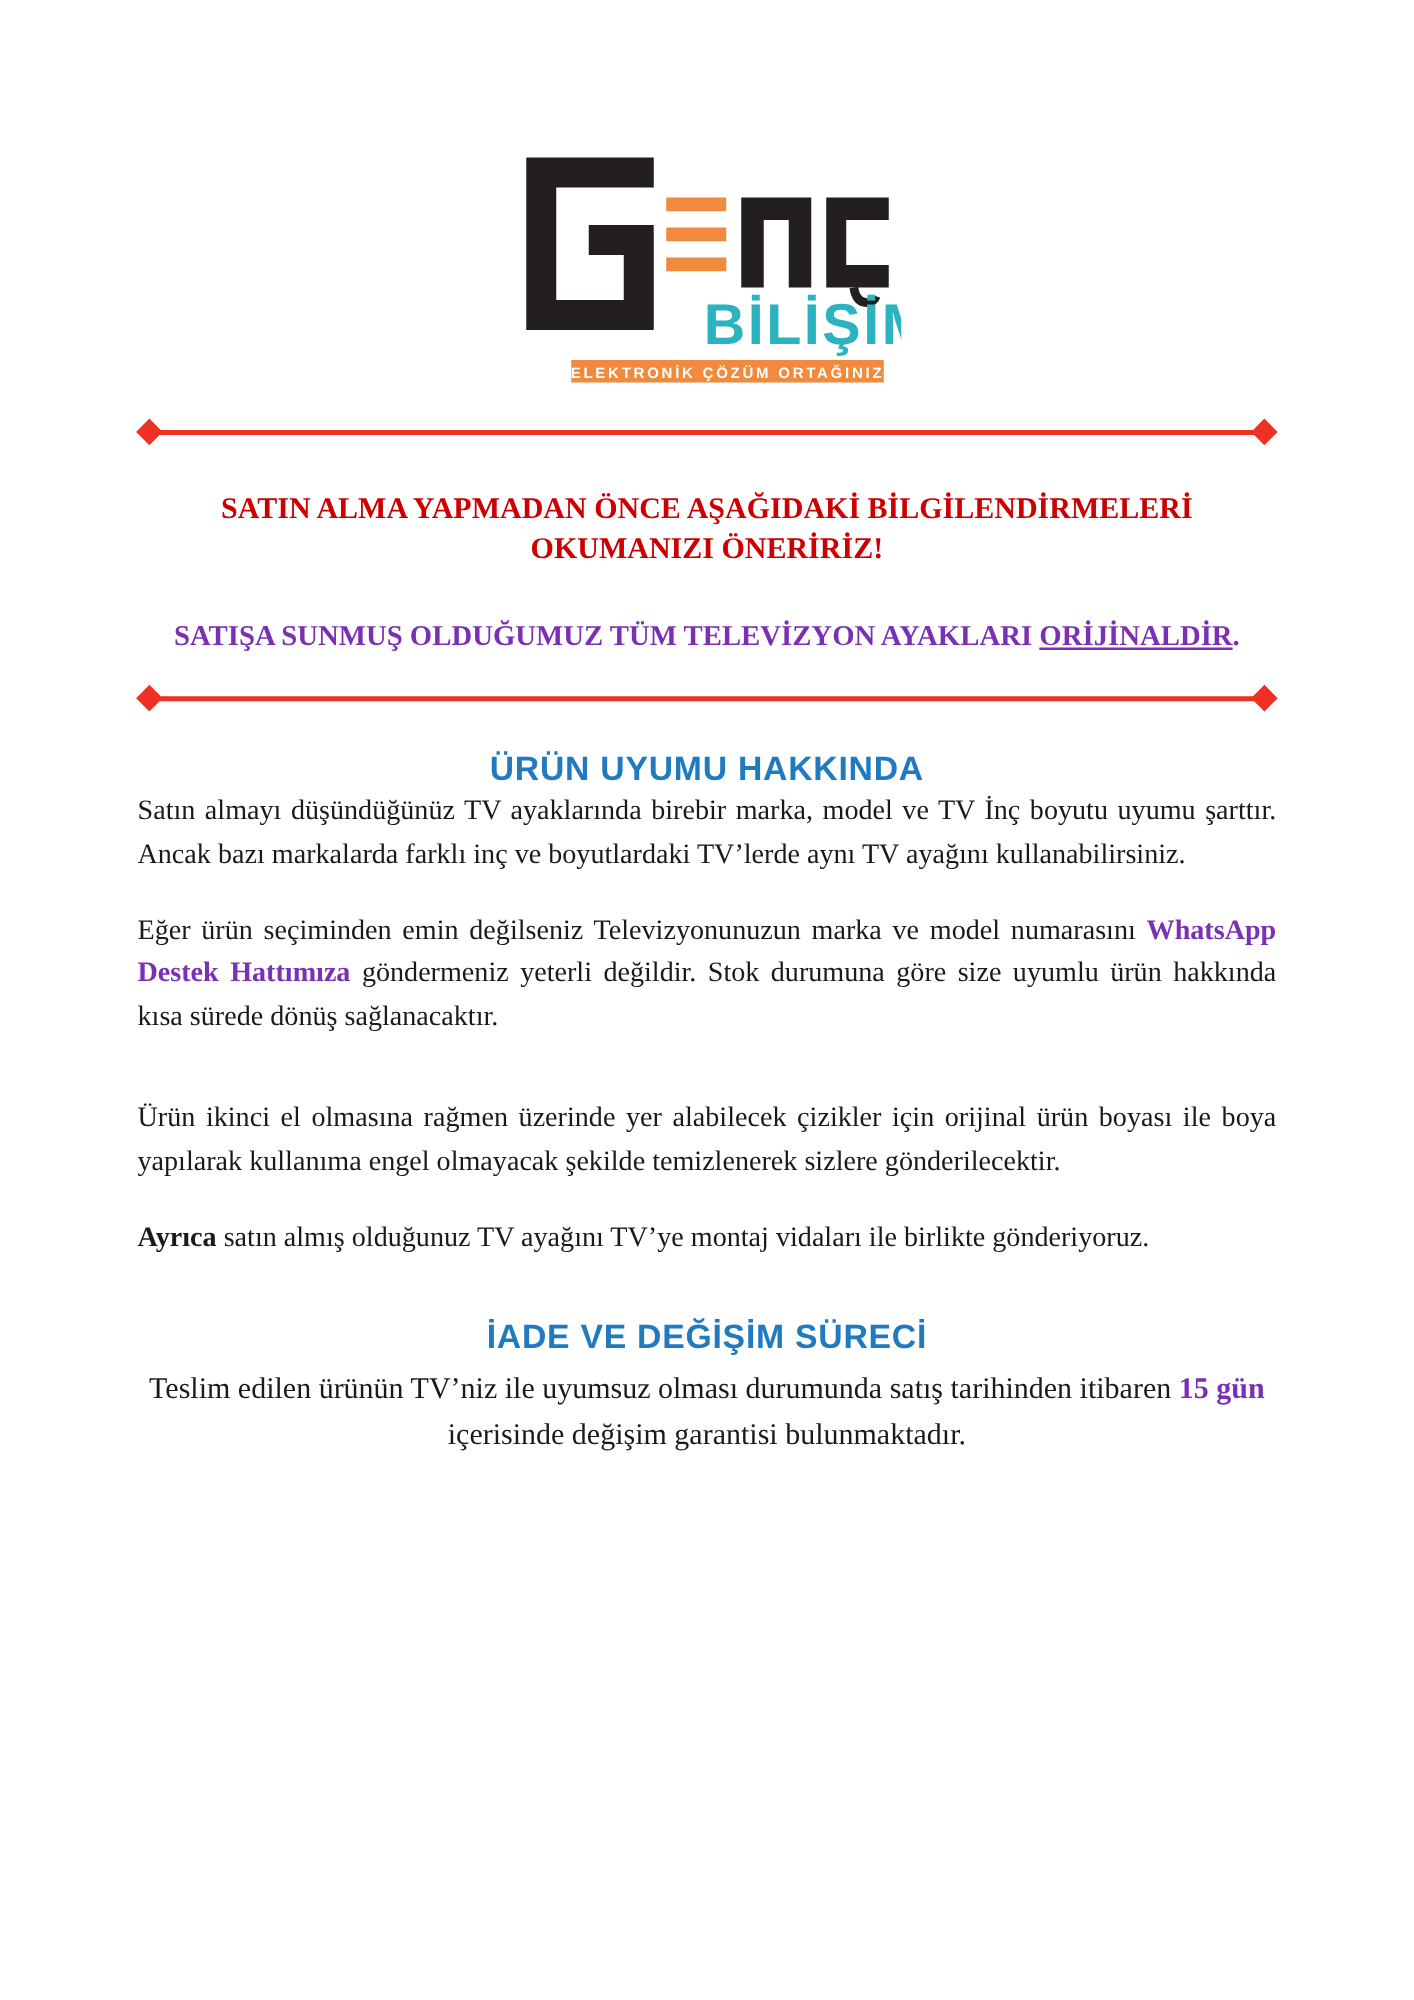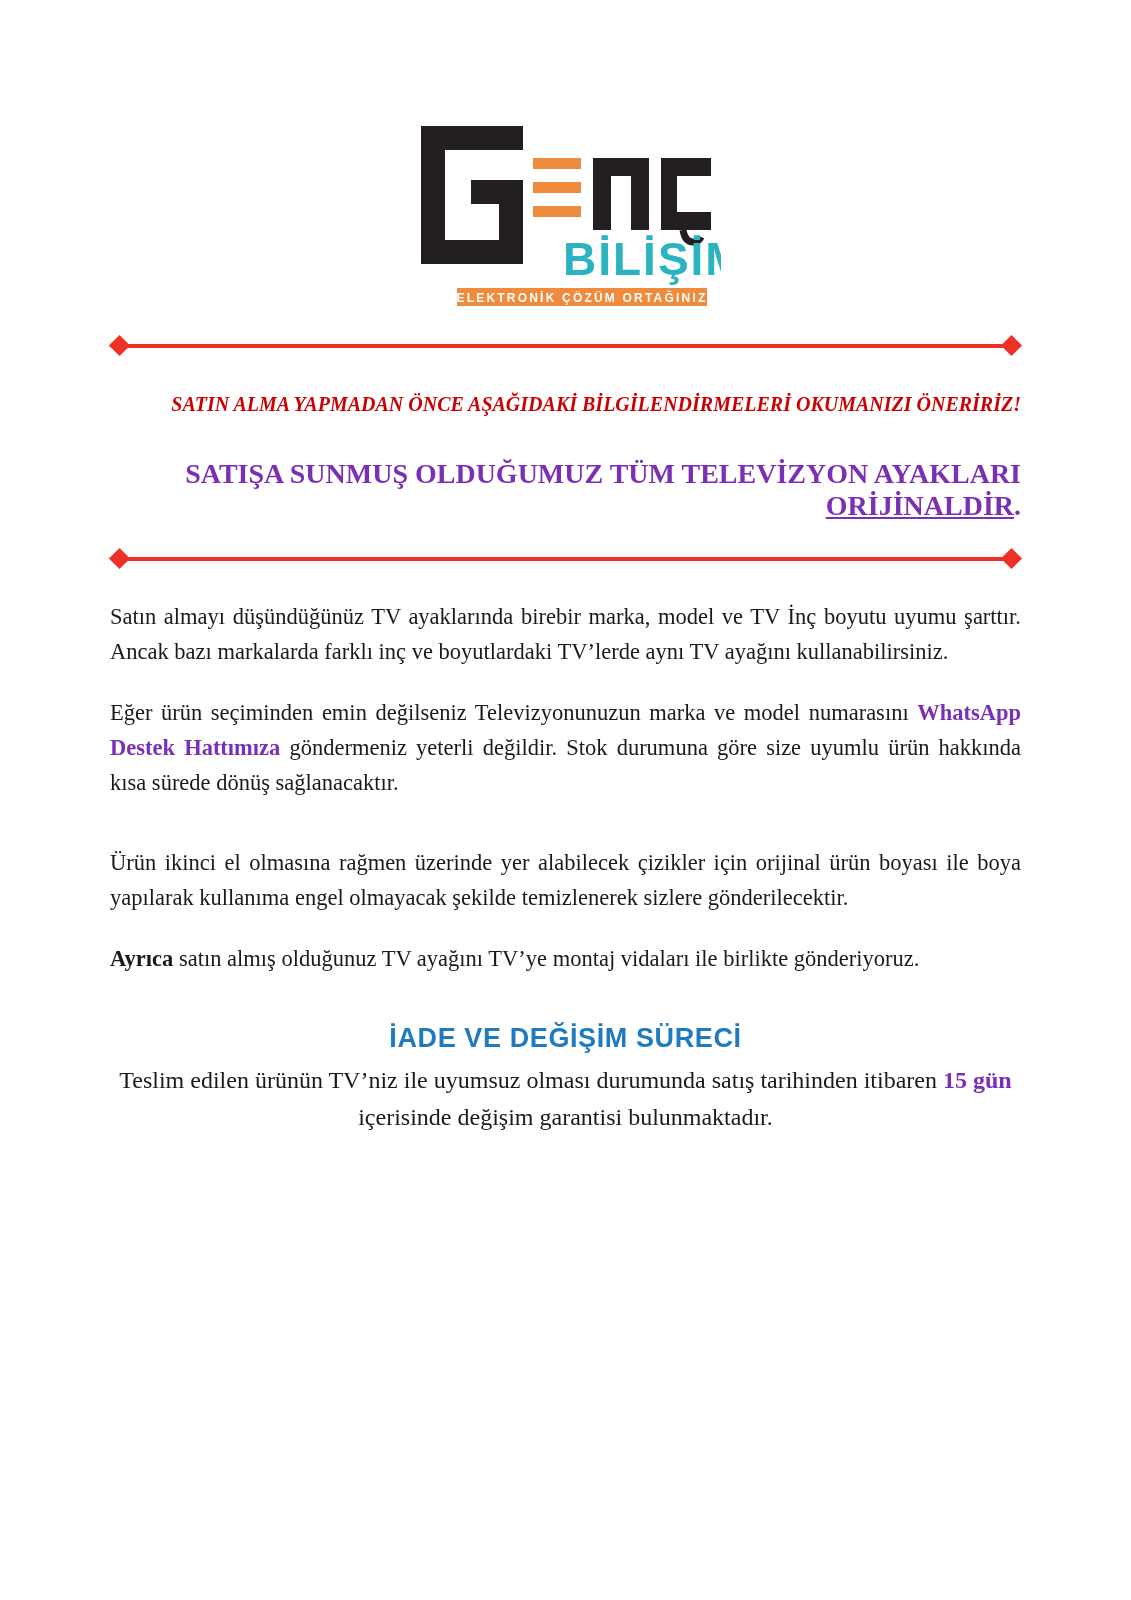--- a/index.html
+++ b/index.html
@@ -65,45 +65,44 @@
     color: #1f7ac0;
     font-family: "Liberation Sans", sans-serif;
     font-weight: bold;
     font-size: 27px;
     letter-spacing: 0.6px;
     margin: 22px 0 0 0;
   }
   .h-blue.small { font-size: 26px; }
 
   .h-red {
-    text-align: right;
+    text-align: center;
     color: #cc0000;
     font-weight: bold;
-    font-size: 20px;
+    font-size: 24px;
     line-height: 1.35;
     margin: 34px 0 0 0;
-    font-style: italic;
   }
   .h-purple {
-    text-align: right;
+    text-align: center;
     color: #7a2fb5;
     font-weight: bold;
-    font-size: 28px;
+    font-size: 23px;
     margin: 40px 0 26px 0;
   }
   .h-purple .u { text-decoration: underline; }
 
   p.body {
     font-size: 22.5px;
     line-height: 1.55;
     text-align: justify;
     margin: 10px 0 0 0;
     color: #1a1a1a;
   }
-  p.body.first { margin-top: 20px; font-family: Liberation Serif, serif; }
+  p.body.first { margin-top: 0; font-family: Liberation Serif, serif; }
   p.gap { margin-top: 26px; }
   .link-purple {
     color: #7a2fb5;
     font-weight: bold;
   }
   .bold { font-weight: bold; margin-top: 42px; }
   .hl-purple { color: #7a2fb5; font-weight: bold; }
 
   p.center {
     text-align: center;
@@ -156,20 +155,21 @@
     <span>SATIŞA SUNMUŞ OLDUĞUMUZ TÜM TELEVİZYON AYAKLARI </span><span class="u">ORİJİNALDİR</span><span>.</span>
   </p>
 
   <div class="divider">
     <div class="dot left"></div>
     <div class="bar"></div>
     <div class="dot right"></div>
   </div>
 
   <div class="sec-tight">
+    <h2 class="h-blue">ÜRÜN UYUMU HAKKINDA</h2>
     <p class="body first">Satın almayı düşündüğünüz TV ayaklarında birebir marka, model ve TV İnç boyutu uyumu şarttır. Ancak bazı markalarda farklı inç ve boyutlardaki TV’lerde aynı TV ayağını kullanabilirsiniz.</p>
     <p class="body gap">
       <span>Eğer ürün seçiminden emin değilseniz Televizyonunuzun marka ve model numarasını </span><span class="link-purple">WhatsApp Destek Hattımıza</span><span> göndermeniz yeterli değildir. Stok durumuna göre size uyumlu ürün hakkında kısa sürede dönüş sağlanacaktır.</span>
     </p>
   </div>
 
   <div class="sec">
     <p class="body gap">Ürün ikinci el olmasına rağmen üzerinde yer alabilecek çizikler için orijinal ürün boyası ile boya yapılarak kullanıma engel olmayacak şekilde temizlenerek sizlere gönderilecektir.</p>
     <p class="body gap">
       <span class="bold">Ayrıca</span><span> satın almış olduğunuz TV ayağını TV’ye montaj vidaları ile birlikte gönderiyoruz.</span>

